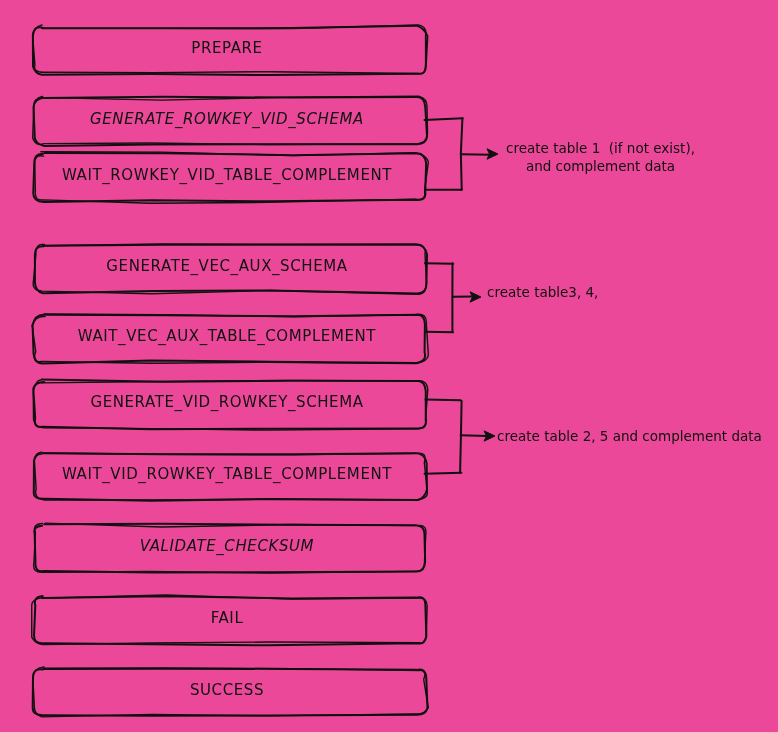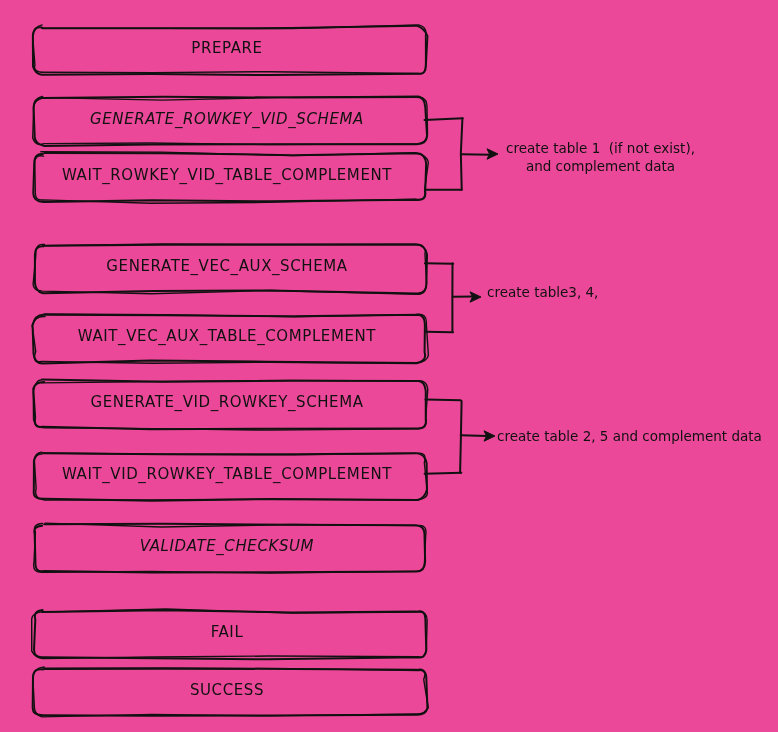--- a/index.html
+++ b/index.html
@@ -109,21 +109,21 @@
       </svg>
       <div class="node-label">WAIT_VID_ROWKEY_TABLE_COMPLEMENT</div>
     </div>
     <div class="node" style="left: 31px; top: 522px; width: 392px; height: 47px; font-style: italic;">
       <svg width="398" height="53" viewBox="-3 -3 398 53">
         <path d="M 10.167755666887388 -0.7903703525662422 L 128.85709859420547 -1.2542762481607497 L 257.2562341466826 -0.14878931734710932 L 382.1697467213962 0.3696359661407769 Q 391.0147443951573 1.1225531604140997 390.5075421978254 10.385039221029729 L 391.1175884276163 36.585681912489235 Q 390.8935900630895 46.707967976573855 382.10441051400267 46.61902420595288 L 235.17461764072067 47.13662450900301 L 118.21905215936712 47.50377448927611 L 9.939966237405315 46.00952100055292 Q 0.6516492718365043 48.212407575920224 1.4285125297028571 36.52670756680891 L 0.6208465180825442 8.25871526543051 Q -1.2646053617354482 1.46846122154966 8.123003866290674 0.7187414020299911" fill="none" stroke="#111111" stroke-width="2" stroke-linecap="round" stroke-linejoin="round"></path>
         <path d="M 11.11210203319788 -1.8300650294870138 L 127.09991939797999 2.069048887118697 L 257.85195751905445 -0.4774696838110685 L 383.90768065080044 0.668399916216731 Q 393.50366692394016 -0.4803021993488073 391.7147551961243 9.825955095514654 L 390.4384878009558 39.040012176707386 Q 389.80156013295056 46.81342577449978 381.87042550593617 46.34839463271201 L 235.70914122238753 48.02632091008127 L 116.34597929120063 46.51281201131642 L 9.546262731403113 47.30611503534019 Q -1.9376741006970404 48.35066352821887 -0.057565223425626755 37.97960372827947 L 1.4289406567811966 7.179854990914464 Q -2.138121832162142 -0.9095534194260835 8.52765606790781 -1.5504394825547934" fill="none" stroke="#111111" stroke-width="1.4" stroke-linecap="round" stroke-linejoin="round"></path>
       </svg>
       <div class="node-label">VALIDATE_CHECKSUM</div>
     </div>
-    <div class="node" style="left: 31px; top: 608px; width: 392px; height: 47px; text-align: center;">
+    <div class="node" style="left: 31px; top: 594px; width: 392px; height: 47px; text-align: center;">
       <svg width="398" height="53" viewBox="-3 -3 398 53">
         <path d="M 8.30367183079943 1.0623653407674283 L 128.7370448220894 -0.7593077661003917 L 257.66883566396314 1.3917621129658073 L 382.53928832896054 0.6139669578988105 Q 391.0588004360907 -1.4959122457075864 391.3774174982682 7.569508772576228 L 392.2978763640858 39.36313387355767 Q 391.11908750236034 47.83307027001865 383.99940671538934 46.17113736155443 L 234.3249453043565 48.29093794734217 L 118.79500364782288 47.1550963090267 L 9.391986591741443 46.189822343410924 Q -0.2556300130672753 47.160703112138435 0.05593614745885134 37.82405286305584 L 1.3000819408334792 8.600769765442237 Q -0.9979733414947987 0.13195228879339993 8.591707752551883 -0.9449796576518565" fill="none" stroke="#111111" stroke-width="2" stroke-linecap="round" stroke-linejoin="round"></path>
         <path d="M 8.129567895457148 1.134312079846859 L 131.70783336259427 -1.9390015415847301 L 258.51211994670336 1.987412604689598 L 384.4989472229034 1.0593295030295848 Q 393.5741565894335 0.1301531508564949 393.1065556768328 10.121106377989054 L 392.32694849930704 38.683935314416885 Q 390.1623560357839 48.61358944401145 384.9024194281548 45.63177568167448 L 234.34966548420488 45.07322241142392 L 117.26750167272985 45.954926922917366 L 8.669495298340916 47.594597183912995 Q 1.410679043456912 46.667936386168 -2.253687435016036 40.05535620227456 L -2.2842826668173073 7.727142190933227 Q -1.7115105997771025 1.7520322881639003 9.277582285925746 0.5876068219542503" fill="none" stroke="#111111" stroke-width="1.4" stroke-linecap="round" stroke-linejoin="round"></path>
       </svg>
       <div class="node-label">FAIL</div>
     </div>
     <div class="node" style="left: 31px; top: 666px; width: 392px; height: 47px;">
       <svg width="398" height="53" viewBox="-3 -3 398 53">
         <path d="M 9.439587994711474 -0.08489896589890122 L 128.6169910499733 -0.2643392840400338 L 258.0814371812437 -0.06768645672127604 L 382.90882993652485 0.8582979496568441 Q 391.10285647702403 -1.1143776518292725 392.247292798711 7.753978324122727 L 393.47816430055536 39.14058583462611 Q 391.3445849416312 45.95817256346345 382.894402916776 45.723250517155975 L 236.47527296799234 46.44525138568133 L 116.37095513627864 46.806418128777295 L 8.84400694607757 46.370123686268926 Q -1.162909297971055 46.108998648356646 -1.3166402347851545 39.12139815930277 L -1.0206826364155859 8.942824265453964 Q -0.7313413212541491 -1.20455664396286 9.060411638813093 0.39129928266629577" fill="none" stroke="#111111" stroke-width="2" stroke-linecap="round" stroke-linejoin="round"></path>
         <path d="M 9.947033757716417 -0.7013108108192682 L 131.51574732720854 -1.1470519702881574 L 259.1722823743522 -0.34770510680973526 L 385.09021379500626 1.4502590898424386 Q 393.6446462549269 0.7406085010617971 389.6983561575413 10.416257660463453 L 394.2154091976583 38.327858452126385 Q 390.5231519386172 45.613753113523124 383.1344133503735 44.91515673063695 L 232.99018974602222 46.92012391276658 L 118.18902405425905 45.39704183451831 L 7.792727865278721 47.88307933248579 Q -0.04096781238913536 44.985209244117144 0.3501903533935547 37.33110867626965 L -1.1975059904158114 8.27442939095199 Q -1.284899367392063 -0.3863820042461157 10.027508503943682 -2.074346873536706" fill="none" stroke="#111111" stroke-width="1.4" stroke-linecap="round" stroke-linejoin="round"></path>

